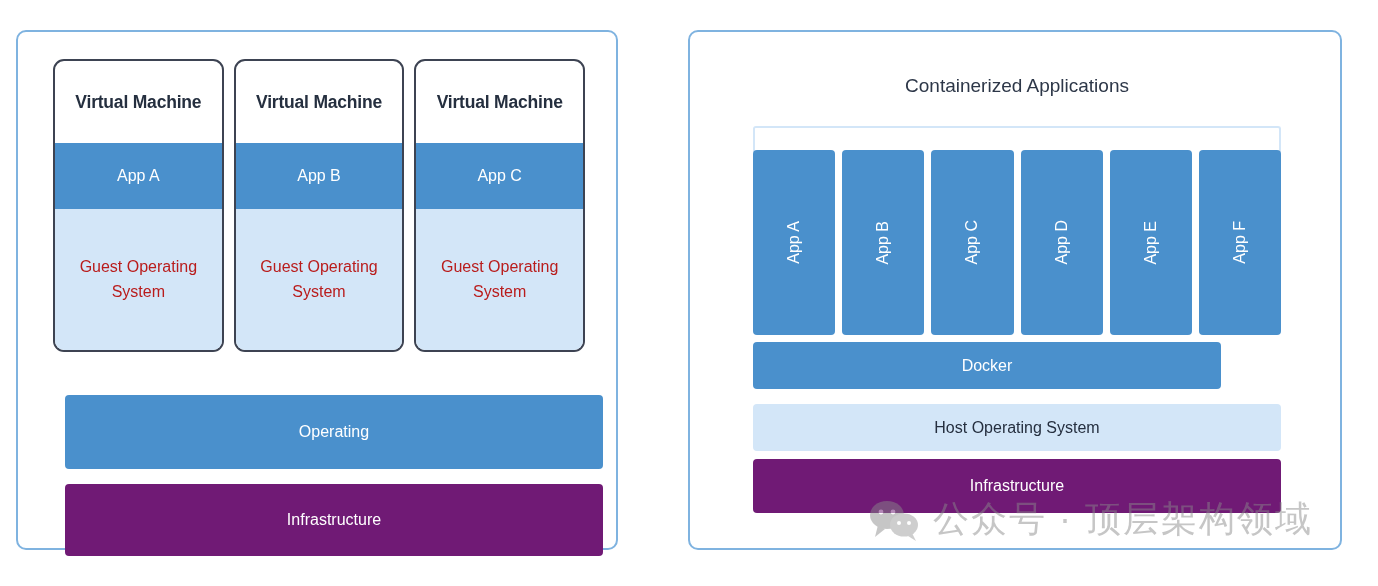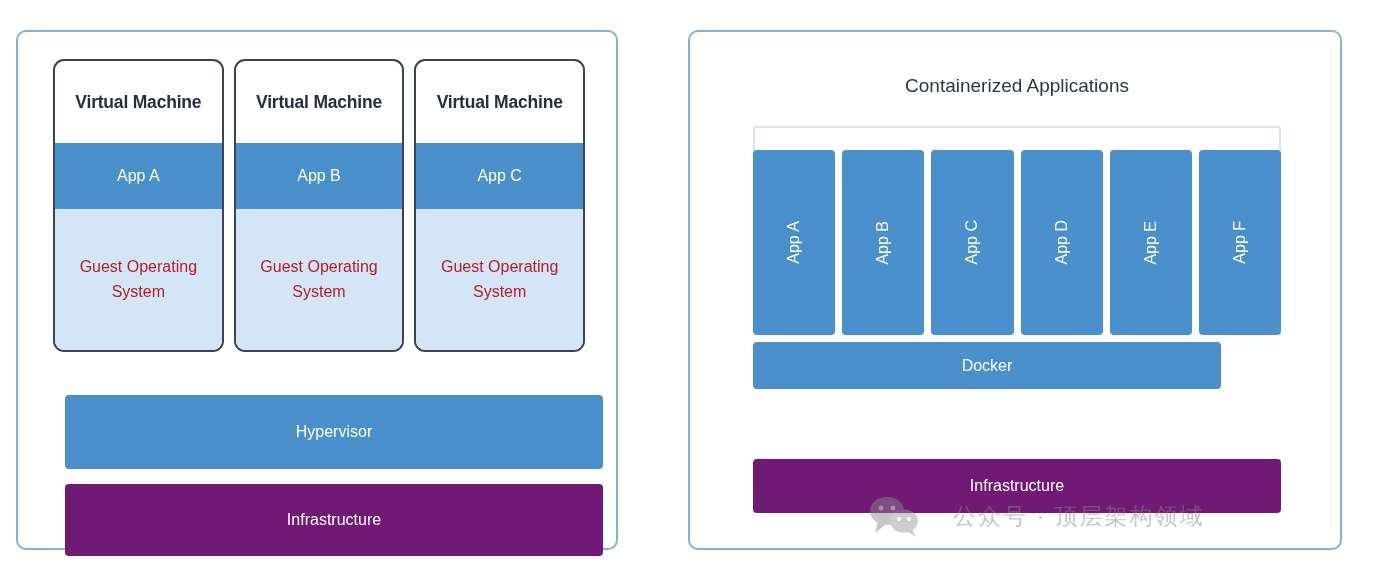--- a/index.html
+++ b/index.html
@@ -149,25 +149,24 @@
     position: absolute;
     left: 868px;
     top: 495px;
     display: flex;
     align-items: center;
     gap: 13px;
     opacity: 0.48;
     pointer-events: none;
   }
   #watermark .wm-text {
-    font-size: 23px;
+    font-size: 36px;
     color: #8a8a8a;
     letter-spacing: 2px;
     white-space: nowrap;
-    margin-left: 20px;
   }
   .wechat-glyph { display: block; }
 </style>
 </head>
 <body>
 
 <section id="panel-vm" class="panel">
 
   <div class="vm-row">
 
@@ -184,21 +183,21 @@
     </div>
 
     <div class="vm-card">
       <div class="vm-title">Virtual Machine</div>
       <div class="vm-app">App C</div>
       <div class="vm-guest">Guest Operating System</div>
     </div>
 
   </div>
 
-  <div id="hypervisor-bar" class="bar bar-blue">Hypervisor</div>
+  <div id="hypervisor-bar" class="bar bar-blue">Operating</div>
   <div id="infrastructure-vm" class="bar bar-green">Infrastructure</div>
 
 </section>
 
 <section id="panel-ctr" class="panel">
 
   <div id="containerized-title">Containerized Applications</div>
 
   <div id="apps-bracket"></div>
 
@@ -217,20 +216,21 @@
     </div>
     <div class="app-col">
       <span class="app-col-label">App E</span>
     </div>
     <div class="app-col">
       <span class="app-col-label">App F</span>
     </div>
   </div>
 
   <div id="docker-bar" class="bar bar-blue">Docker</div>
+  <div id="host-os-bar" class="bar bar-light">Host Operating System</div>
   <div id="infrastructure-ctr" class="bar bar-green">Infrastructure</div>
 
 </section>
 
 <div id="watermark">
   <span>
     <svg class="wechat-glyph" width="52" height="42" viewBox="0 0 52 42" aria-hidden="true">
       <ellipse cx="19" cy="16" rx="17" ry="14" fill="#8a8a8a"></ellipse>
       <polygon points="10,26 7,38 17,30" fill="#8a8a8a"></polygon>
       <circle cx="13" cy="13" r="2.4" fill="#ffffff"></circle>

